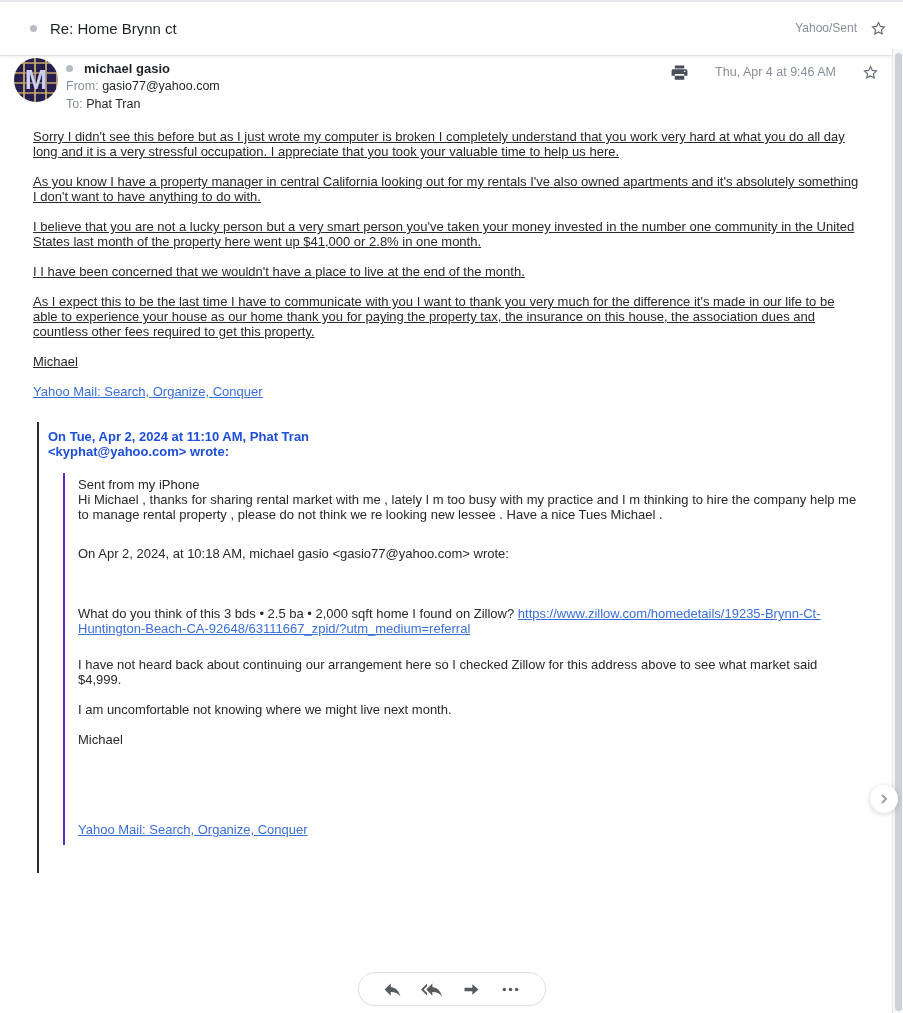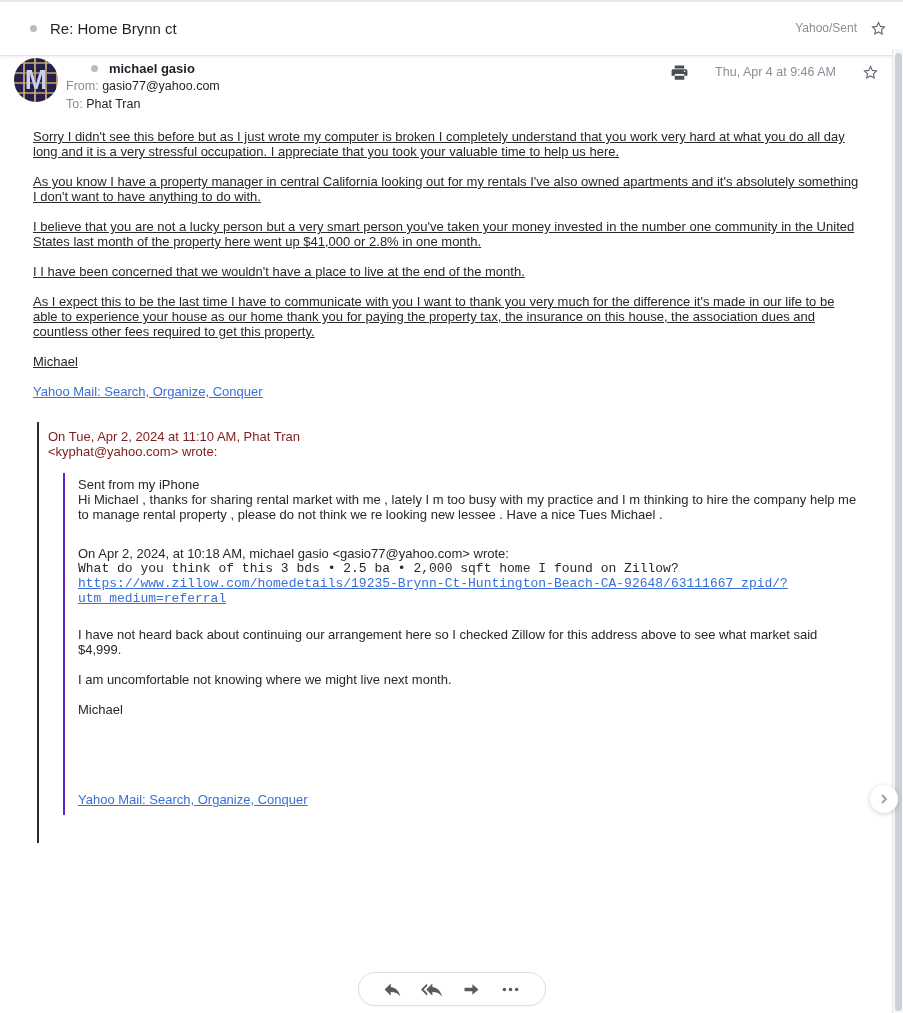--- a/index.html
+++ b/index.html
@@ -31,43 +31,43 @@
       repeating-linear-gradient(90deg, transparent 0 9px, rgba(200,170,110,.9) 9px 11px),
       repeating-linear-gradient(0deg, transparent 0 8px, rgba(190,160,100,.8) 8px 10px),
       #241f4e;
   }
   .avatar .letter{
     position:absolute;inset:0;display:flex;align-items:center;justify-content:center;
     color:#ccd0ee;font-weight:700;font-size:27px;font-family:"Liberation Sans",sans-serif;
     text-shadow:0 0 2px rgba(20,15,60,.8);
   }
   .hdr-text{margin-left:8px;padding-top:3px;}
-  .hdr-name-row{display:flex;align-items:center;gap:11px;justify-content:center;}
+  .hdr-name-row{display:flex;align-items:center;gap:11px;}
   .sender-name{font-weight:700;color:#1d2228;font-size:13px;}
   .hdr-line{color:#1d2228;font-size:12.5px;margin-top:3px;}
   .hdr-line .lbl{color:#878f98;}
   .hdr-right{margin-left:auto;display:flex;align-items:flex-start;gap:25px;padding-top:5px;}
   .print-btn{width:20px;height:20px;cursor:pointer;}
   .print-btn svg{width:19px;height:19px;fill:#474e55;}
   .hdr-date{color:#878f98;font-size:12.5px;padding-top:2px;white-space:nowrap;}
   
   .mail-body{position:absolute;top:129px;left:33px;right:43px;z-index:1;}
   .mail-body p{margin:0 0 15px 0;text-decoration:underline;}
   .sig{margin-top:34px;}
   a.maillink{color:#3a6fd8;text-decoration:underline;cursor:pointer;}
   .promo{margin-top:45px;}
   .quote1{
     margin:23px 0 0 4px;border-left:2px solid #2d2a33;padding:7px 0 28px 9px;
   }
-  .quote-head{color:#7f1d1d;}
+  .quote-head{color:#1d4ed8;font-weight:bold;}
   .quote2{
     margin:14px 0 0 15px;border-left:2px solid #6526c9;padding:4px 0 8px 13px;
   }
   .quote2 .gap24{margin-top:24px;}
-  .quote2 .gap45{font-family:Liberation Mono, monospace;}
+  .quote2 .gap45{margin-top:45px;}
   .quote2 .gap30{margin-top:21px;}
   .quote2 .promo2{margin:75px 0 0 0;}
   
   .next-btn{
     position:absolute;top:785px;right:5px;width:28px;height:28px;border-radius:50%;
     background:#fff;box-shadow:0 1px 5px rgba(60,64,67,.25);
     display:flex;align-items:center;justify-content:center;cursor:pointer;z-index:8;
   }
   .next-btn svg{width:12px;height:12px;stroke:#9aa0a6;fill:none;stroke-width:2;}
   

